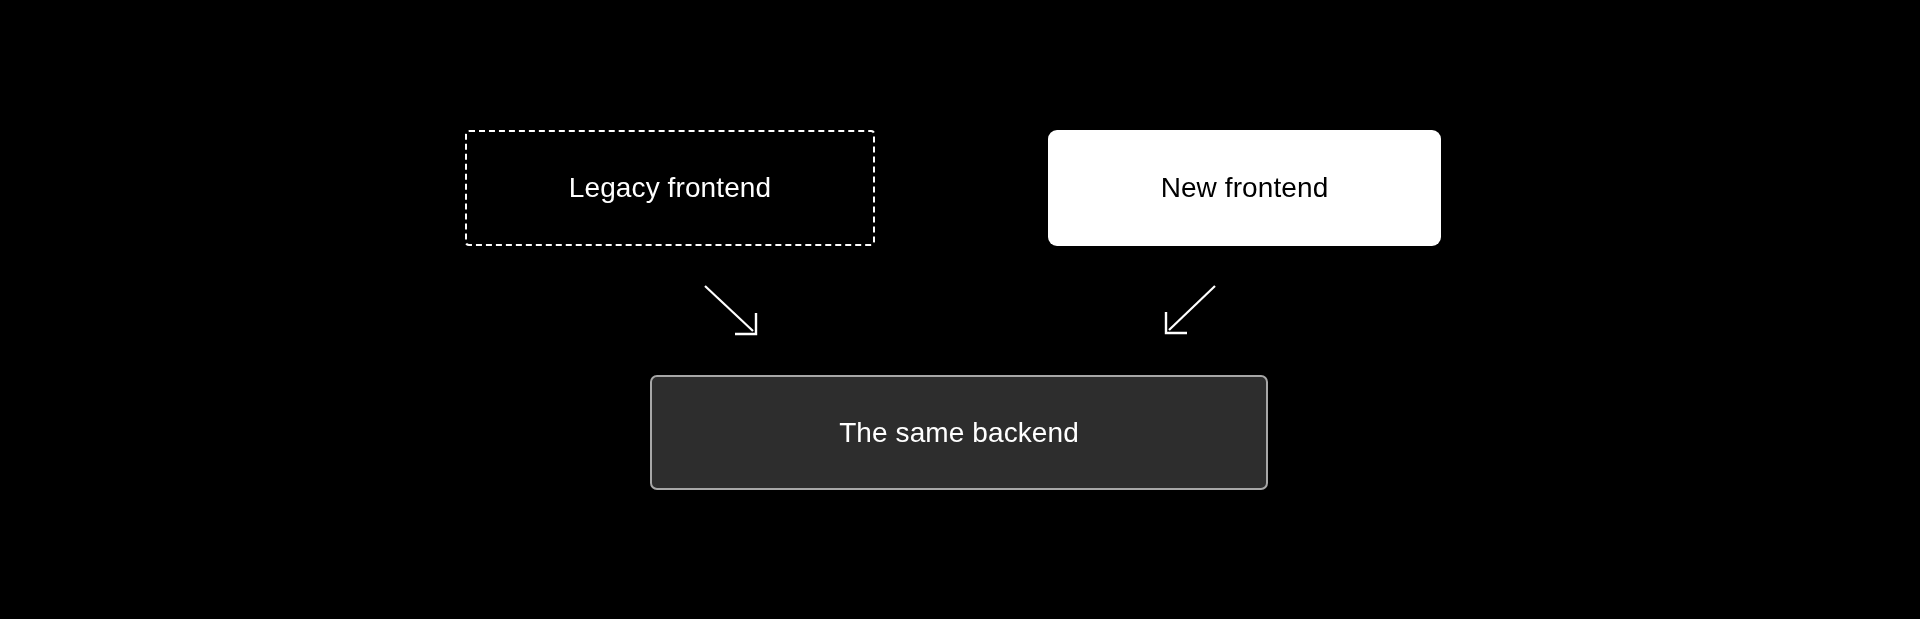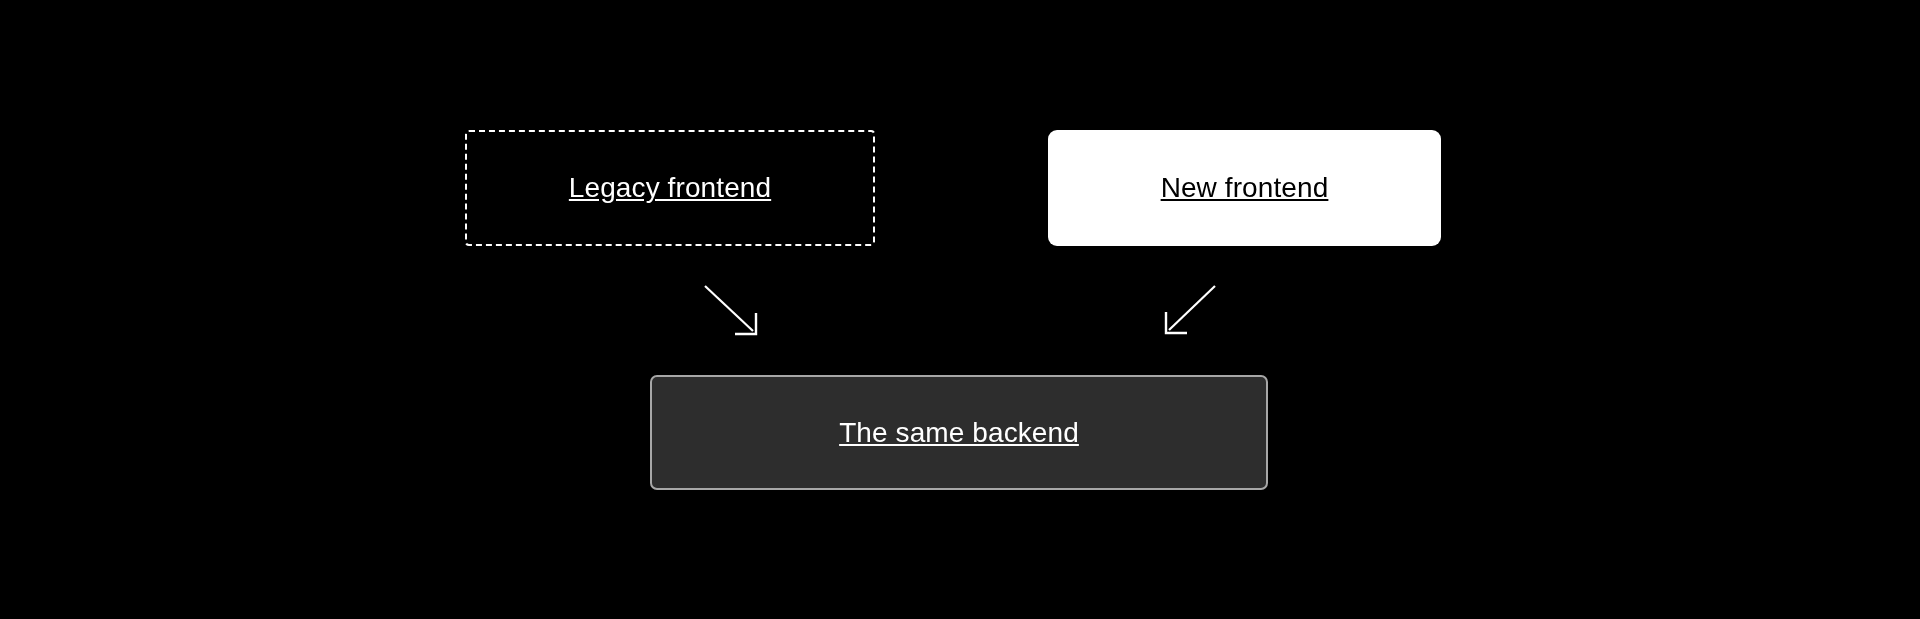--- a/index.html
+++ b/index.html
@@ -73,21 +73,20 @@
     border-radius: 7px;
     background: #2d2d2d;
     color: #ffffff;
     font-size: 28px;
     letter-spacing: 0.1px;
   }
 
   .node-label {
     display: block;
     pointer-events: none;
-    text-decoration: underline;
   }
 
   #edges {
     position: absolute;
     left: 0;
     top: 0;
     width: 1920px;
     height: 619px;
     pointer-events: none;
   }

